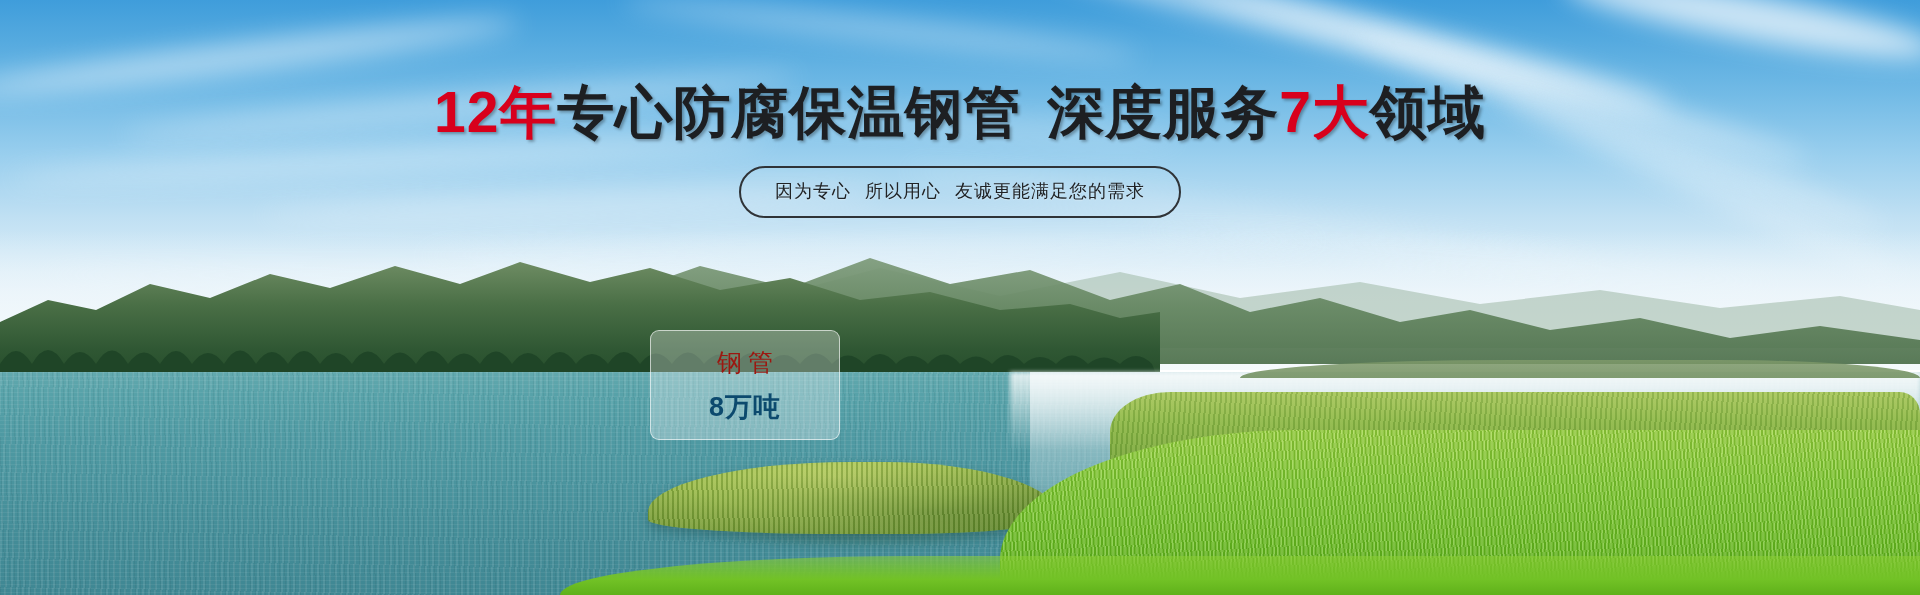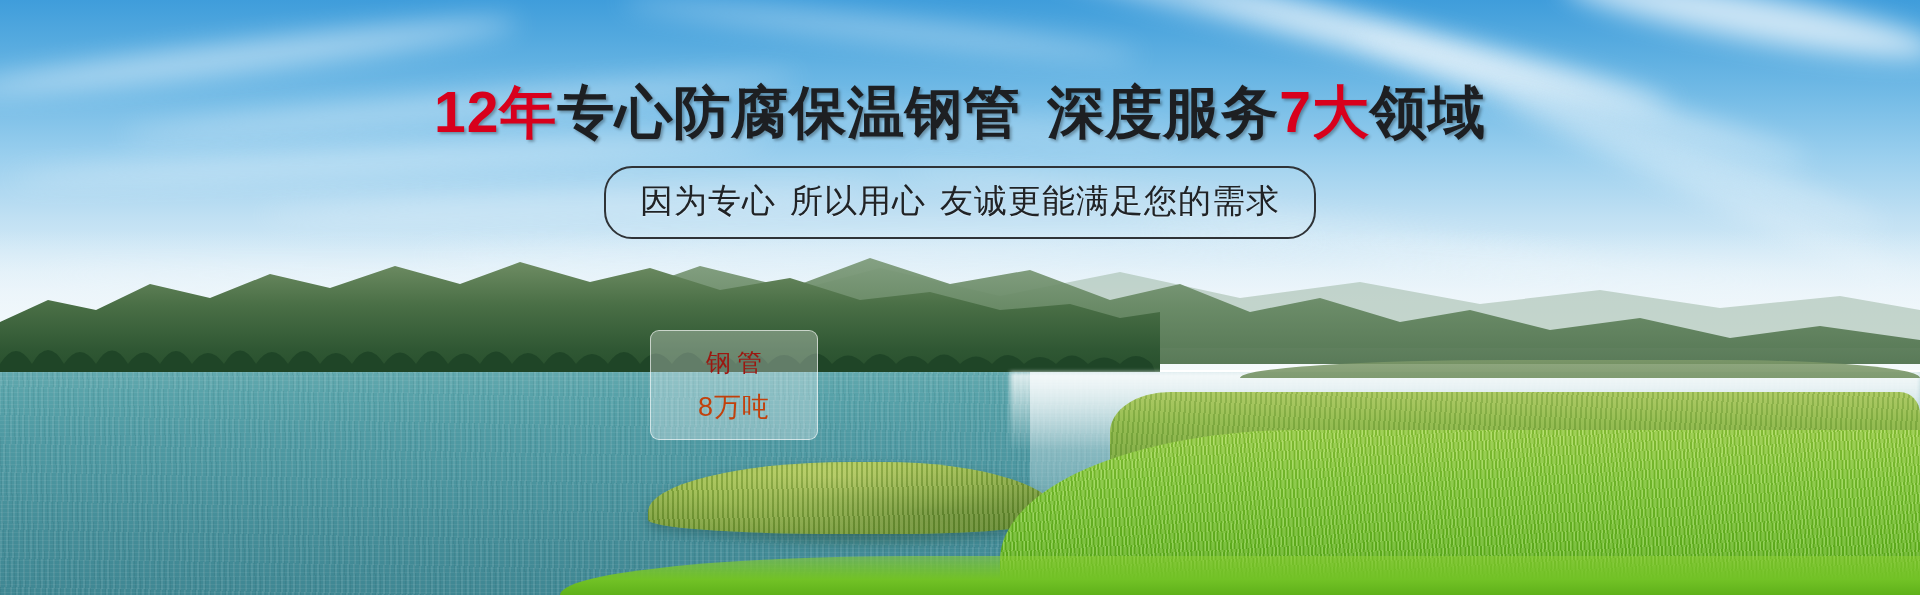--- a/index.html
+++ b/index.html
@@ -187,59 +187,59 @@
   .headline .gap  { display:inline-block; width:26px; }
 
   .subtitle-pill {
     position:absolute; left:50%; top:166px; transform: translateX(-50%);
     padding: 11px 34px 13px;
     border: 2px solid #2f3337;
     border-radius: 28px;
     background: rgba(255,255,255,.05);
   }
   .subtitle-pill .txt {
-    font-size: 33px;
+    font-size: 18px;
     font-weight: 400;
     color: #202326;
     letter-spacing: 1px;
     white-space: nowrap;
     text-shadow: 0 1px 1px rgba(255,255,255,.35);
   }
   .subtitle-pill .sp { display:inline-block; width:14px; }
 
   
   .cards {
     position:absolute; left:650px; top:330px;
     display:flex;
     gap: 11px;
   }
   .card {
-    width: 168px;
+    width: 190px;
     height: 110px;
     border-radius: 9px;
     border: 1px solid rgba(255,255,255,.62);
     background: rgba(255,255,255,.30);
     display:flex;
     flex-direction:column;
     align-items:center;
     justify-content: center;
     gap: 10px;
   }
   .card .c-label {
     font-size: 25px;
     color: #9c1710;
     letter-spacing: 6px;
     text-indent: 6px;
     font-weight: 400;
   }
   .card .c-value {
     font-size: 27px;
-    color: #c2410c;
+    color: #0c4a6e;
     letter-spacing: 1px;
-    font-weight: 400;
+    font-weight: 700;
   }
   .card .c-value sup { font-size: 16px; vertical-align: super; }
 </style>
 </head>
 <body>
 
 <div id="banner">
 
   <div class="scene">
 

